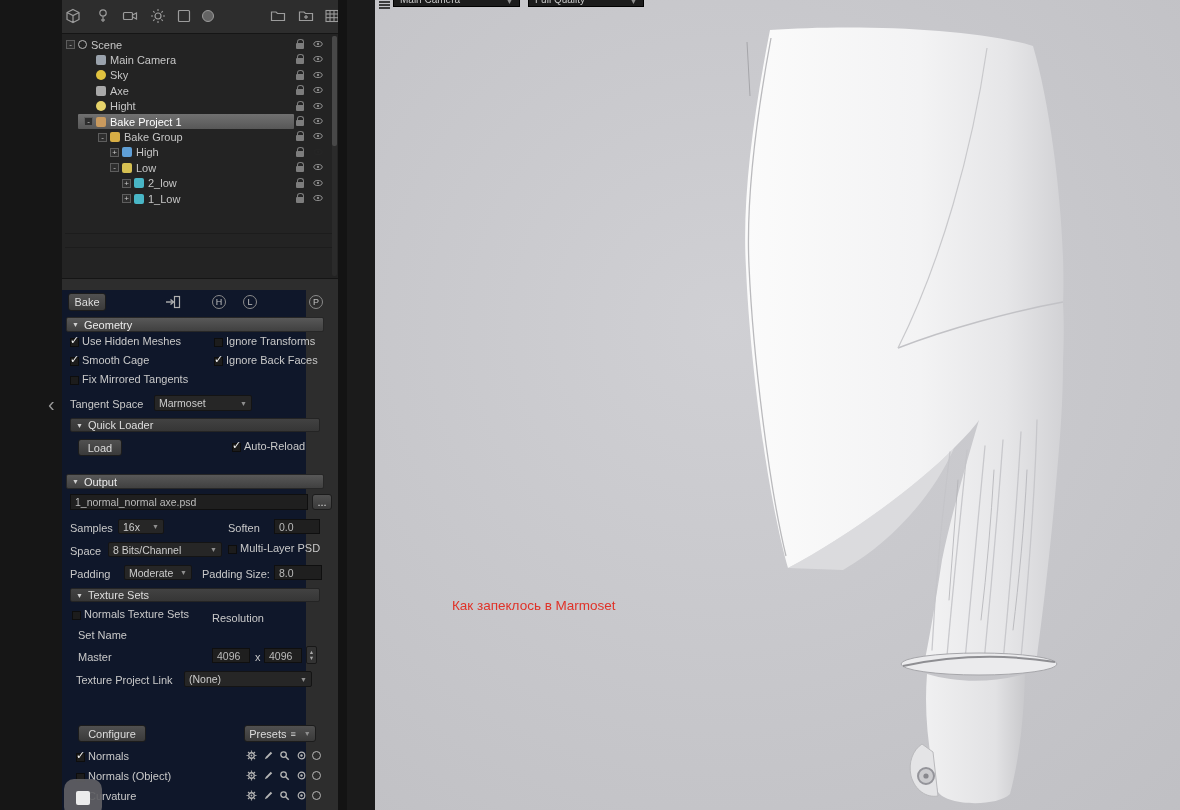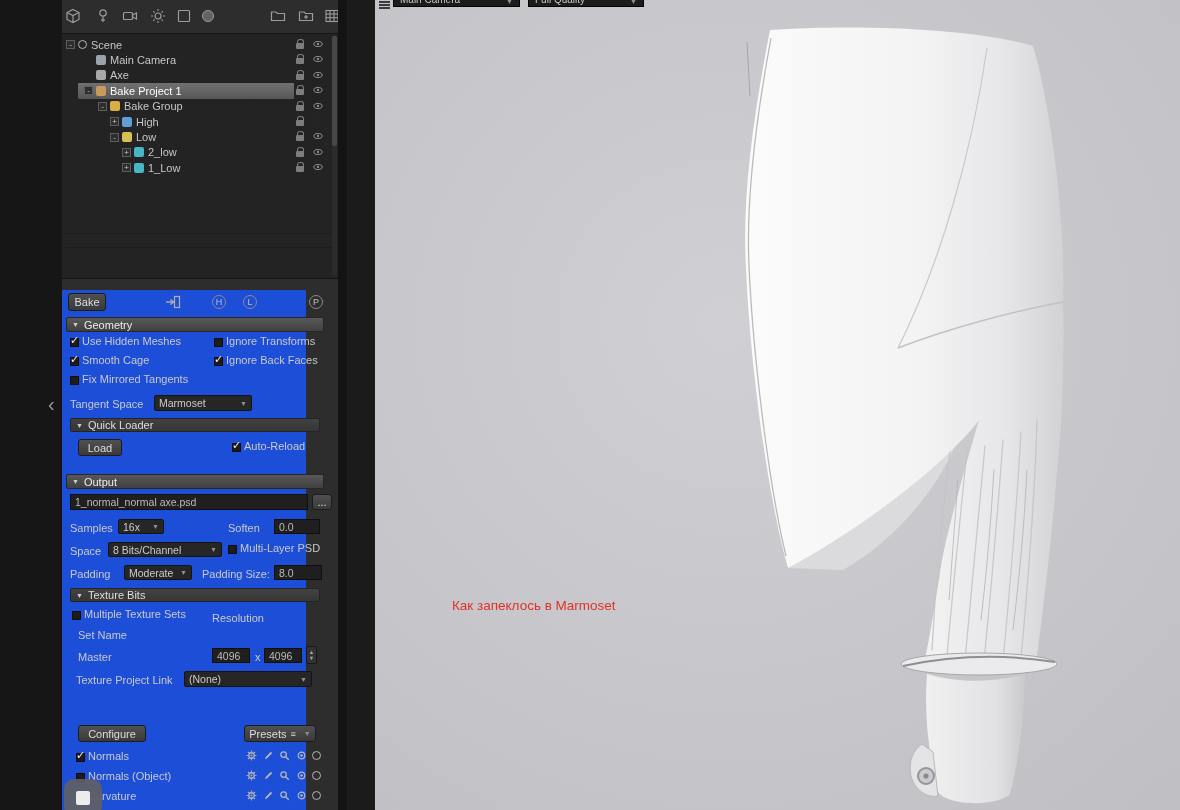--- a/index.html
+++ b/index.html
@@ -42,21 +42,21 @@
   .t-lock{position:absolute;right:34px;top:6px;width:8px;height:6px;background:#7d7d7d;border-radius:1px;z-index:1;}
   .t-lock::before{content:"";position:absolute;left:1px;top:-4px;width:5px;height:4px;
     border:1.2px solid #7d7d7d;border-bottom:none;border-radius:3px 3px 0 0;}
   .t-eye{position:absolute;right:15px;top:2px;color:#8f8f8f;z-index:1;}
   .t-eye.eye-dark{color:#262626;}
   .mi{width:10px;height:10px;display:block;}
   .tree-line{position:absolute;left:3px;right:3px;height:1px;background:#1c1c1c;}
   .tree-sb{position:absolute;right:1px;top:2px;width:5px;height:240px;background:#2b2b2b;border-radius:2px;}
   .tree-sb::before{content:"";position:absolute;left:0;top:0;width:5px;height:110px;background:#484848;border-radius:2px;}
   
-  .bakep{position:absolute;left:0;top:290px;width:244px;height:520px;background:#1d4ed8;font-size:11px;color:#c9c9c9;}
+  .bakep{position:absolute;left:0;top:290px;width:244px;height:520px;background:#0f172a;font-size:11px;color:#c9c9c9;}
   .btn{background:linear-gradient(#505050,#3a3a3a);border:1px solid #1c1c1c;border-radius:3px;color:#ddd;
     font-size:11px;display:flex;align-items:center;justify-content:center;cursor:pointer;}
   .secbar{background:linear-gradient(#585858,#404040);border:1px solid #272727;border-radius:2px;color:#ebebeb;
     display:flex;align-items:center;gap:5px;padding:0 5px;font-size:11px;}
   .subbar{background:linear-gradient(#424242,#363636);border:1px solid #242424;border-radius:2px;color:#dedede;
     display:flex;align-items:center;gap:5px;padding:0 5px;font-size:11px;}
   .ca{font-size:7px;color:#cfcfcf;font-weight:normal;font-style:normal;}
   .dd{position:absolute;background:#262626;border:1px solid #141414;border-radius:2px;color:#ccc;font-size:10.5px;
     display:flex;justify-content:space-between;align-items:center;padding:0 4px;cursor:pointer;}
   .da{font-size:7px;color:#8f8f8f;font-style:normal;font-weight:normal;margin-left:4px;}
@@ -254,33 +254,55 @@
       <span class="t-icon ic-camera"></span>
       <span class="t-label">Main Camera</span>
       <span class="t-lock"></span>
       <span class="t-eye">
           <svg class="mi">
             <use href="#i-eye"></use>
           </svg>
         </span>
     </div>
 
+    <div class="trow" style="padding-left:22px">
+      <span class="t-exp"></span>
+      <span class="t-icon ic-sky"></span>
+      <span class="t-label">Sky</span>
+      <span class="t-lock"></span>
+      <span class="t-eye">
+          <svg class="mi">
+            <use href="#i-eye"></use>
+          </svg>
+        </span>
+    </div>
 
     <div class="trow" style="padding-left:22px">
       <span class="t-exp"></span>
       <span class="t-icon ic-mesh"></span>
       <span class="t-label">Axe</span>
       <span class="t-lock"></span>
       <span class="t-eye">
           <svg class="mi">
             <use href="#i-eye"></use>
           </svg>
         </span>
     </div>
 
+    <div class="trow" style="padding-left:22px">
+      <span class="t-exp"></span>
+      <span class="t-icon ic-light"></span>
+      <span class="t-label">Hight</span>
+      <span class="t-lock"></span>
+      <span class="t-eye">
+          <svg class="mi">
+            <use href="#i-eye"></use>
+          </svg>
+        </span>
+    </div>
 
     <div class="trow sel" style="padding-left:22px">
       <span class="t-exp">-</span>
       <span class="t-icon ic-bake"></span>
       <span class="t-label">Bake Project 1</span>
       <span class="t-lock"></span>
       <span class="t-eye">
           <svg class="mi">
             <use href="#i-eye"></use>
           </svg>
@@ -443,27 +465,27 @@
     <span class="lab" style="left:8px;top:278px">Padding</span>
     <div class="dd" style="left:62px;top:275px;width:68px;height:15px">
       <span>Moderate</span>
         <b class="da">▼</b>
     </div>
     <span class="lab" style="left:140px;top:278px">Padding Size:</span>
     <input class="fld" style="left: 212px; top: 275px; width: 48px; height: 15px;" value="8.0">
 
     <div class="subbar abs" style="left:8px;top:298px;width:250px;height:14px">
       <b class="ca">▼</b>
-      <span>Texture Bits</span>
+      <span>Texture Sets</span>
     </div>
     <span class="cb" style="left:10px;top:321px">
         <i class="box"></i>
         <b class="mark"></b>
       </span>
-    <span class="lab" style="left:22px;top:318px">Multiple Texture Sets</span>
+    <span class="lab" style="left:22px;top:318px">Normals Texture Sets</span>
 
     <span class="lab" style="left:16px;top:339px">Set Name</span>
     <span class="lab" style="left:150px;top:322px">Resolution</span>
 
     <span class="lab" style="left:16px;top:361px">Master</span>
     <input class="fld" style="left: 150px; top: 358px; width: 38px; height: 15px;" value="4096">
     <span class="lab" style="left:193px;top:361px">x</span>
     <input class="fld" style="left: 202px; top: 358px; width: 38px; height: 15px;" value="4096">
     <span class="stp" style="left:244px;top:356px">
       <b style="font-weight:normal">▲</b>

